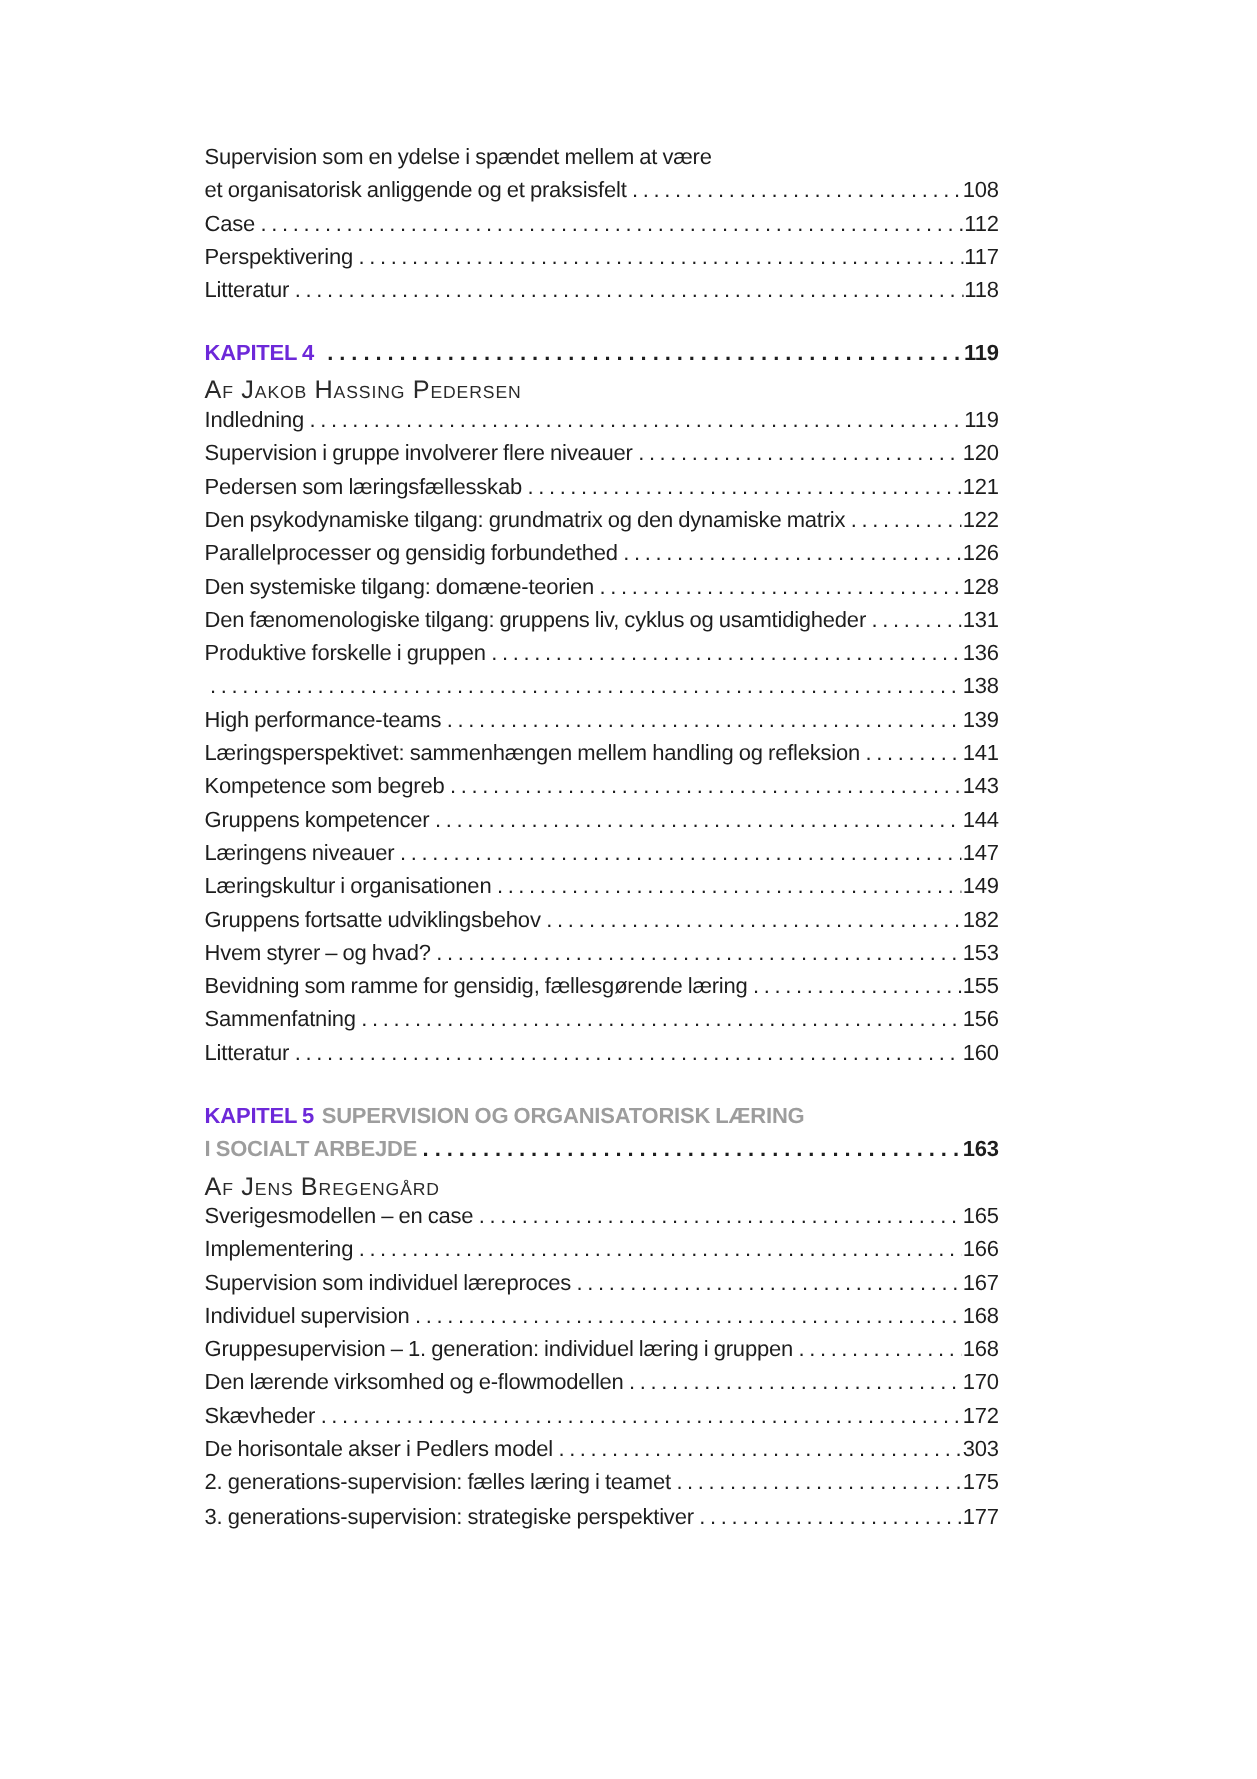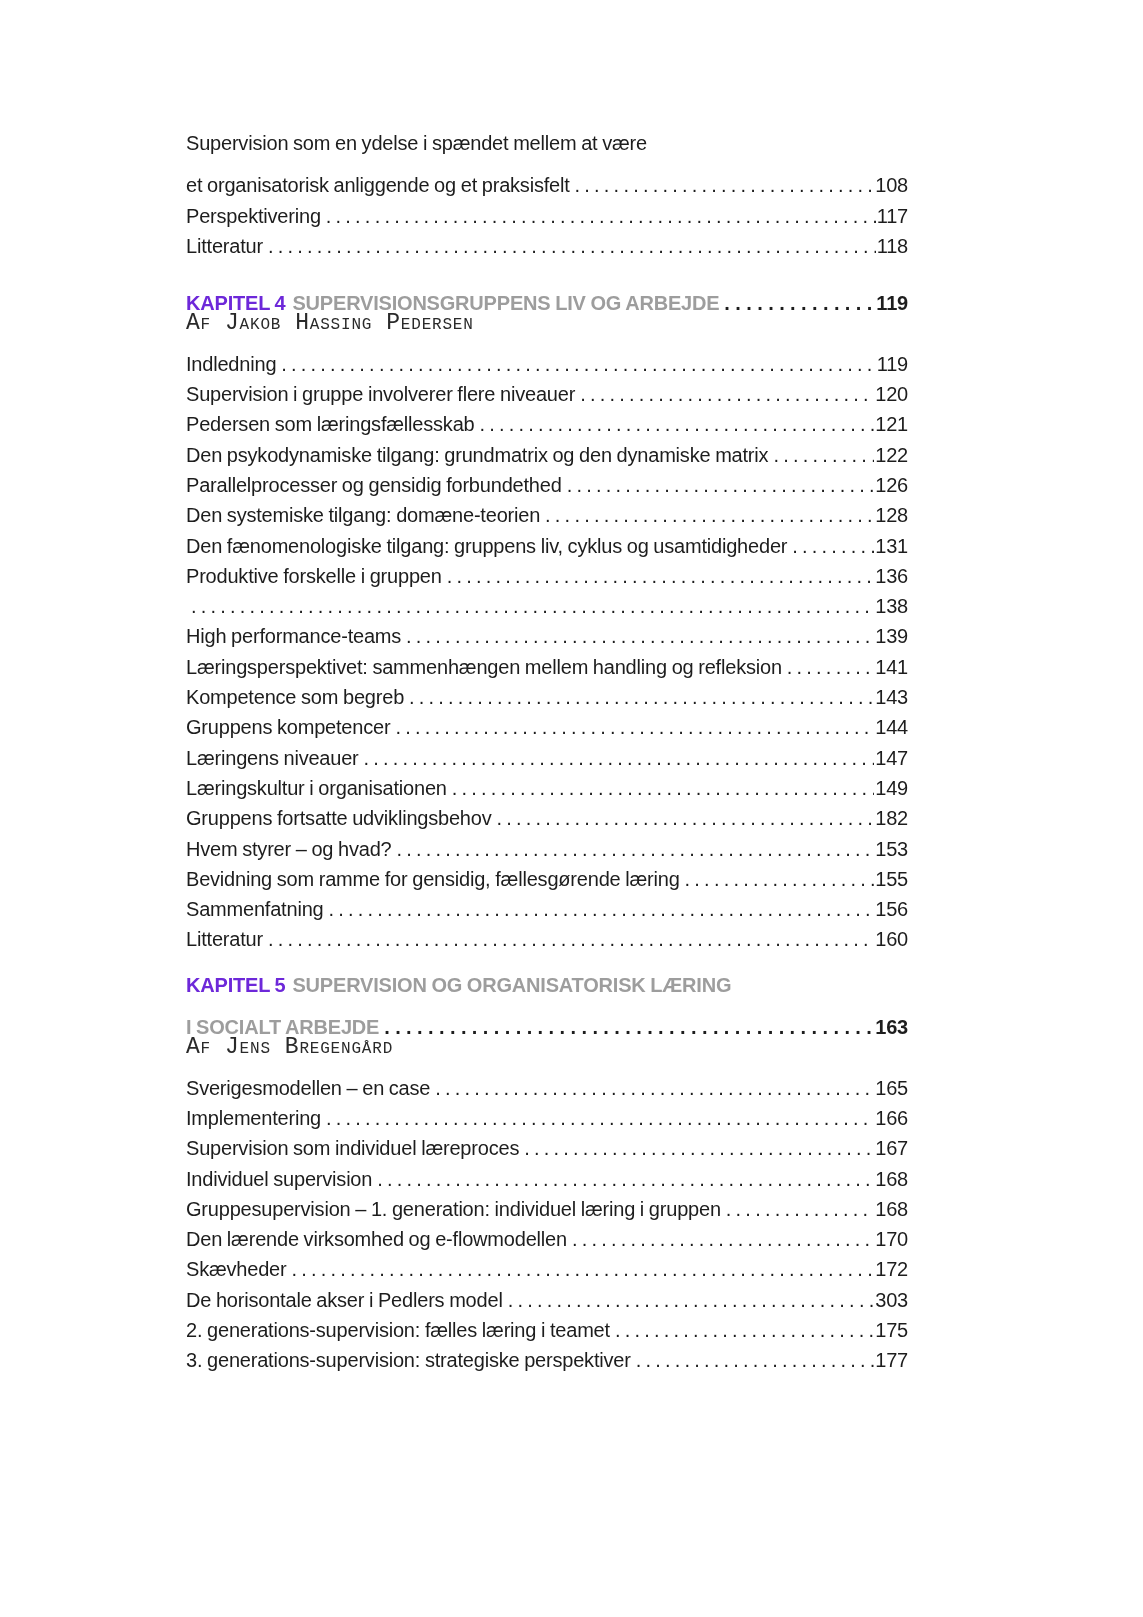--- a/index.html
+++ b/index.html
@@ -39,30 +39,30 @@
   .leader {
     flex: 1 1 auto;
     overflow: hidden;
     margin: 0 1px 0 5px;
     min-width: 0;
   }
   .leader::after {
     content: "................................................................................................................................................";
     letter-spacing: 4.2px;
   }
-  .pageno { flex: 0 0 auto; margin-top: 12px; }
+  .pageno { flex: 0 0 auto; }
 
   .chapter-row { font-weight: bold; }
   .chapter-row .leader::after { letter-spacing: 5.4px; }
   .chapter-label { margin-right: 7px; color: #6d28d9; }
   .chapter-title { color: #9d9d9d; }
   .chapter-row .pageno { color: #1d1d1d; }
 
   .author-row {
-    font-family: Liberation Mono, monospace;
+    font-family: Liberation Sans, sans-serif;
     font-variant: small-caps;
     font-size: 23px;
     letter-spacing: 0.8px;
     color: #2a2a2a;
   }
 </style>
 </head>
 <body>
 
 <div class="page">
@@ -70,34 +70,38 @@
       <div class="section">
         <div class="row entry-row">
           <span class="entry-title">Supervision som en ydelse i spændet mellem at være</span>
         </div>
         <div class="row entry-row">
           <span class="entry-title">et organisatorisk anliggende og et praksisfelt</span>
           <span class="leader"></span>
           <span class="pageno">108</span>
         </div>
         <div class="row entry-row">
+          <span class="entry-title">Case</span>
+          <span class="leader"></span>
+          <span class="pageno">112</span>
+        </div>
+        <div class="row entry-row">
           <span class="entry-title">Perspektivering</span>
           <span class="leader"></span>
           <span class="pageno">117</span>
         </div>
         <div class="row entry-row">
           <span class="entry-title">Litteratur</span>
           <span class="leader"></span>
           <span class="pageno">118</span>
         </div>
       </div>
       <div class="section section-chapter">
         <div class="row chapter-row">
           <span class="chapter-label">KAPITEL 4</span>
-          <span class="chapter-title">SUPERVISIONSGRUPPENS LIV OG ARBEJDE</span>
           <span class="leader"></span>
           <span class="pageno">119</span>
         </div>
         <div class="row author-row">
           <span class="author-name">Af Jakob Hassing Pedersen</span>
         </div>
         <div class="row entry-row">
           <span class="entry-title">Indledning</span>
           <span class="leader"></span>
           <span class="pageno">119</span>

